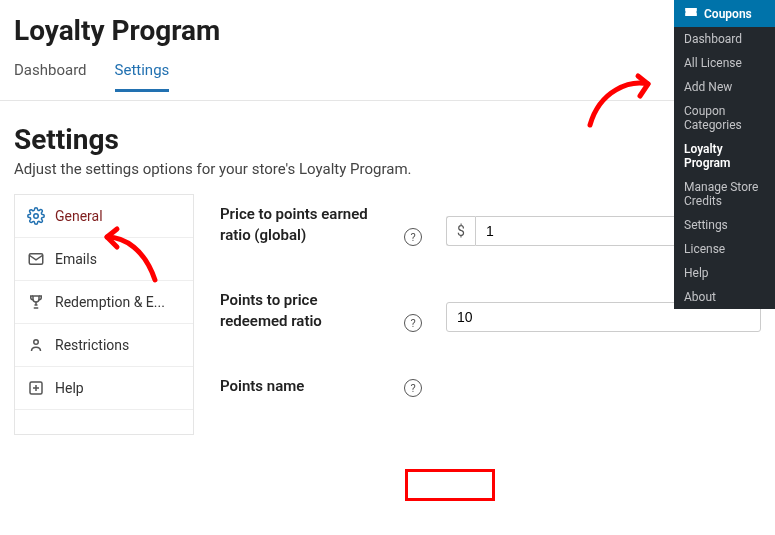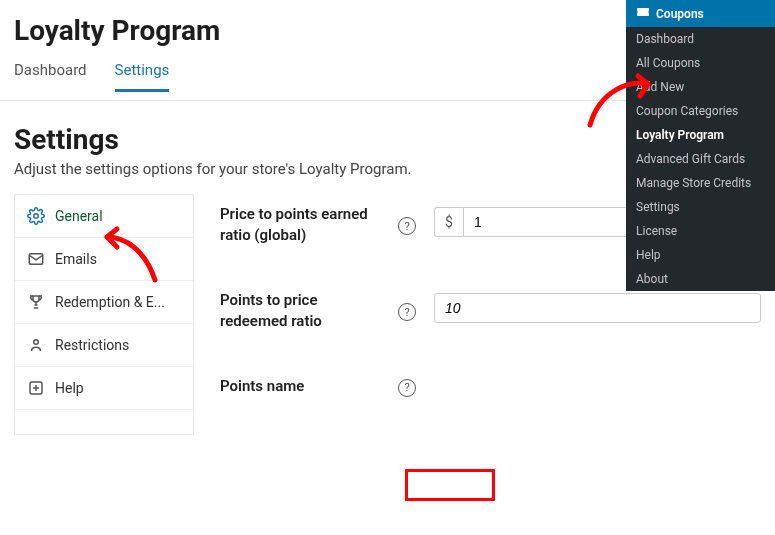--- a/index.html
+++ b/index.html
@@ -59,43 +59,43 @@
     padding: 12px 12px;
     border-bottom: 1px solid #eee;
     font-size: 14px;
     color: #333;
     cursor: pointer;
     white-space: nowrap;
     overflow: hidden;
     text-overflow: ellipsis;
   }
   .sidebar-item.active {
-    color: #14532d;
+    color: #7f1d1d;
   }
   .sidebar-item .icon {
     width: 18px;
     height: 18px;
     display: inline-flex;
     align-items: center;
     justify-content: center;
     flex-shrink: 0;
   }
   .sidebar-item.active .icon svg { stroke: #2271b1; }
   .sidebar-item span.label {
     overflow: hidden;
     text-overflow: ellipsis;
   }
   .form-area {
     flex: 1;
     padding: 4px 0 0 10px;
   }
   .form-row {
     display: flex;
-    align-items: center;
-    gap: 18px;
+    align-items: flex-end;
+    gap: 24px;
     margin-bottom: 38px;
   }
   .form-label {
     width: 160px;
     font-size: 15px;
     font-weight: 600;
     color: #222;
     line-height: 1.4;
     padding-top: 6px;
   }
@@ -130,38 +130,38 @@
     background: #fff;
   }
   .text-input {
     flex: 1;
     border: 1px solid #ccc;
     padding: 6px 10px;
     font-size: 14px;
     border-radius: 0 3px 3px 0;
     outline: none;
   }
-  .text-input.full-radius { border-radius: 3px; font-style: italic; }
+  .text-input.full-radius { border-radius: 3px; }
   
   .anno-rect {
     position: absolute;
     border: 3px solid #f00;
     pointer-events: none;
   }
   .anno-arrow {
     position: absolute;
     pointer-events: none;
     z-index: 20;
   }
   
   .admin-menu {
     position: absolute;
     top: 0;
     right: 0;
-    width: 149px;
+    width: 101px;
     background: #23282d;
     color: #c3c4c7;
     font-size: 12px;
     z-index: 10;
   }
   .admin-menu-header {
     background: #0073aa;
     color: #fff;
     padding: 6px 10px;
     display: flex;
@@ -283,25 +283,24 @@
 <div class="admin-menu">
   <div class="admin-menu-header">
     <span>
       <svg width="14" height="12" viewBox="0 0 24 18" fill="#fff">
           <path d="M2 2h20v5a3 3 0 0 0 0 4v5H2v-5a3 3 0 0 0 0-4V2z"></path>
         </svg>
     </span>
     <span>Coupons</span>
   </div>
   <div class="admin-menu-item">Dashboard</div>
-  <div class="admin-menu-item">All Coupons</div>
+  <div class="admin-menu-item">All License</div>
   <div class="admin-menu-item">Add New</div>
   <div class="admin-menu-item">Coupon Categories</div>
   <div class="admin-menu-item active">Loyalty Program</div>
-  <div class="admin-menu-item">Advanced Gift Cards</div>
   <div class="admin-menu-item">Manage Store Credits</div>
   <div class="admin-menu-item">Settings</div>
   <div class="admin-menu-item">License</div>
   <div class="admin-menu-item">Help</div>
   <div class="admin-menu-item">About</div>
 </div>
 
 <svg class="anno-arrow" style="left:580px; top:70px; width:80px; height:60px;" viewBox="0 0 80 60">
   <path d="M10 55 C 20 20, 50 10, 68 14" stroke="#f00" stroke-width="5" fill="none" stroke-linecap="round"></path>
   <path d="M68 14 L58 6 M68 14 L60 26" stroke="#f00" stroke-width="5" fill="none" stroke-linecap="round"></path>

